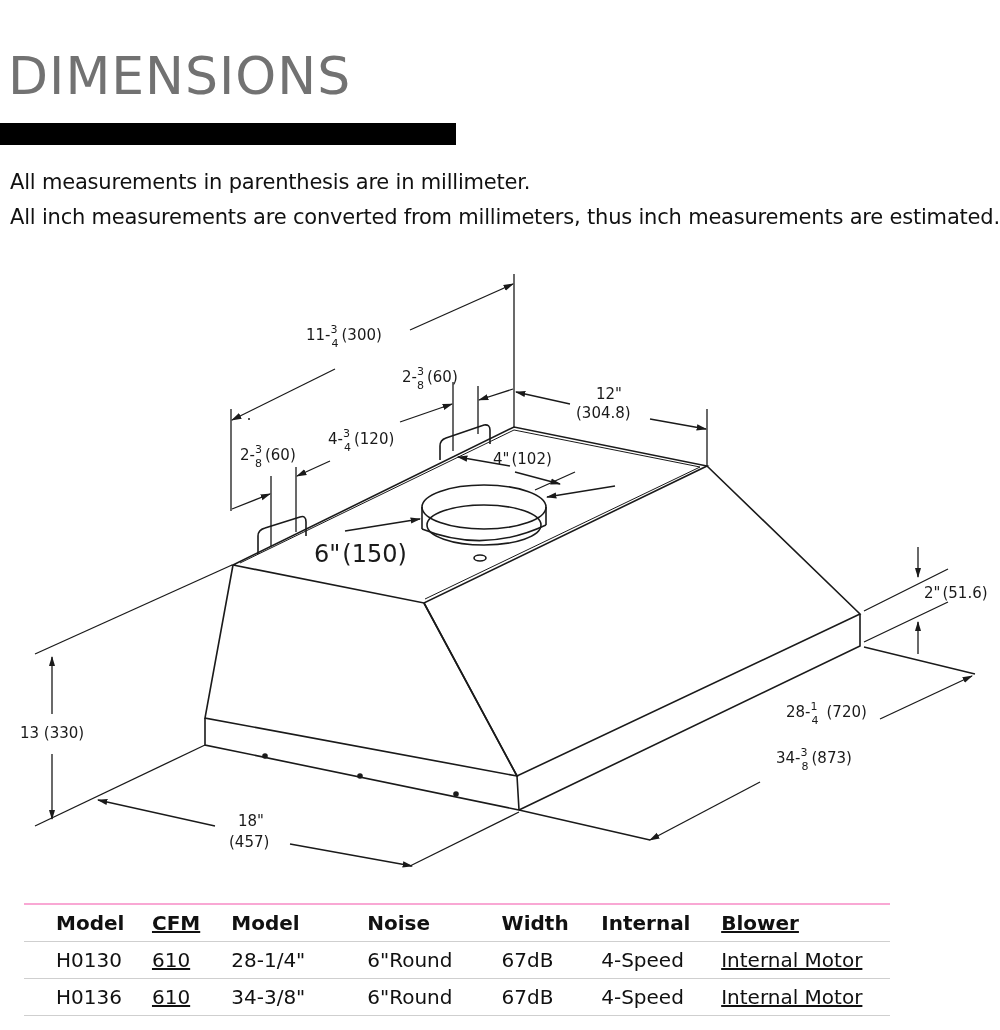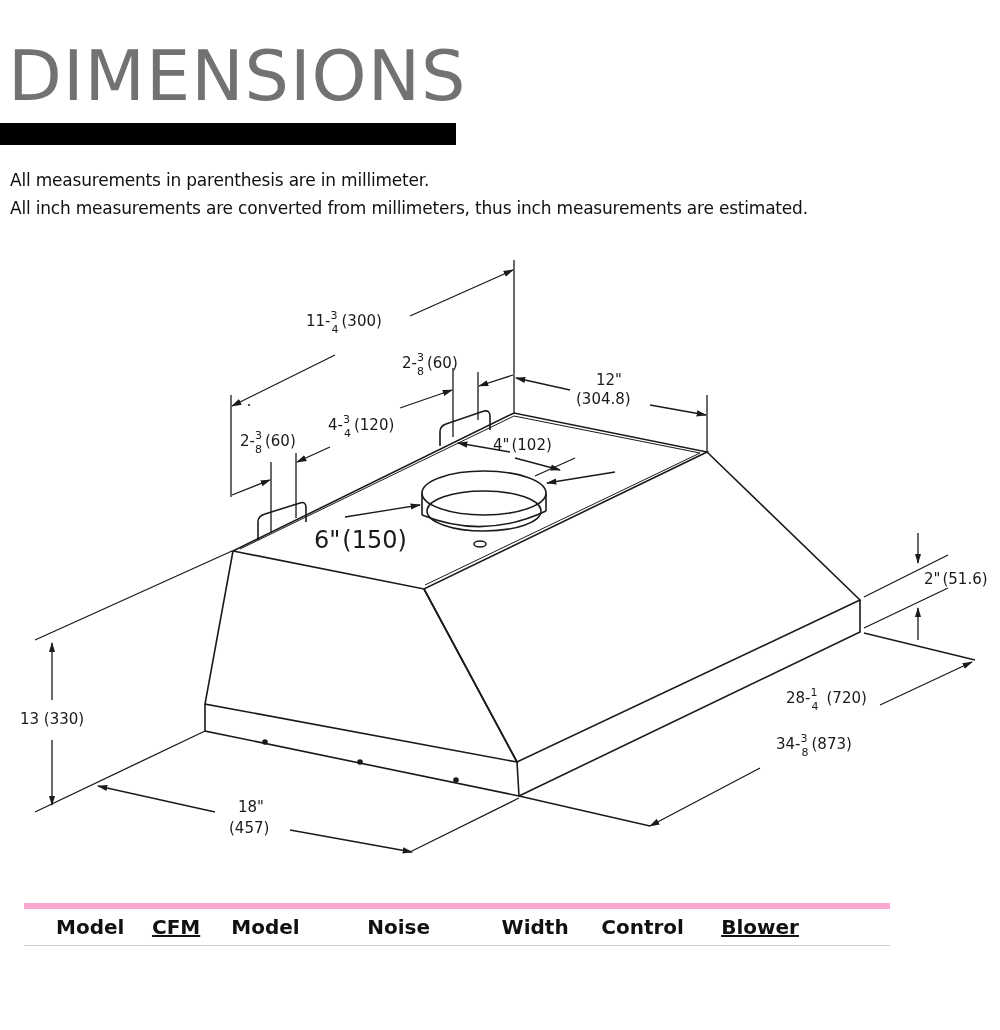--- a/index.html
+++ b/index.html
@@ -1,30 +1,30 @@
 <!DOCTYPE html>
 <html><head>
 <meta charset="utf-8">
 <style>
   html, body { margin: 0; padding: 0; background: #ffffff; }
   body { width: 1000px; height: 1030px; position: relative; overflow: hidden; font-family: "DejaVu Sans", sans-serif; }
   .title {
     position: absolute; left: 8px; top: 36px;
-    font-family: "DejaVu Sans", sans-serif; font-size: 70px; font-weight: normal;
+    font-family: "DejaVu Sans", sans-serif; font-size: 52px; font-weight: normal;
     color: #727272; letter-spacing: 1px; line-height: 80px; margin: 0;
   }
   .title-bar { position: absolute; left: 0; top: 123px; width: 456px; height: 22px; background: #000000; }
-  .note { position: absolute; left: 10px; font-family: "DejaVu Sans", sans-serif; font-size: 17px; color: #111111; white-space: nowrap; letter-spacing: -0.2px; }
+  .note { position: absolute; left: 10px; font-family: "DejaVu Sans", sans-serif; font-size: 21px; color: #111111; white-space: nowrap; letter-spacing: -0.2px; }
   .note1 { top: 170px; }
-  .note2 { top: 198px; }
-  .drawing { position: absolute; left: 0; top: 250px; width: 1000px; height: 640px; }
+  .note2 { top: 205px; }
+  .drawing { position: absolute; left: 0; top: 264px; width: 1000px; height: 640px; }
   .drawing svg text { font-family: "DejaVu Sans", sans-serif; fill: #1a1a1a; }
   .spec-table { position: absolute; left: 24px; top: 903px; width: 866px; border-collapse: collapse; font-family: "DejaVu Sans", sans-serif; }
   .spec-table th, .spec-table td { text-align: left; padding: 0 6px; height: 36px; white-space: nowrap; }
-  .spec-table th { font-size: 20px; font-weight: bold; color: #111; border-top: 6px solid #f9a8d4; border-bottom: 1px solid #cfcfcf; }
+  .spec-table th { font-size: 20px; font-weight: bold; color: #111; border-top: 2px solid #f9a8d4; border-bottom: 1px solid #cfcfcf; }
   .spec-table td { font-size: 20px; color: #111; border-bottom: 1px solid #cfcfcf; }
   .c-model { width: 82px; padding-left: 32px !important; }
   .c-cfm { width: 66px; text-decoration: underline; }
   .c-width { width: 110px; }
   .c-duct { width: 120px; padding-left: 18px !important; }
   .c-noise { width: 86px; }
   .c-control { width: 106px; }
   .c-blower { width: 160px; text-decoration: underline; }
 </style>
 </head>
@@ -137,19 +137,37 @@
 </div>
 
 <table class="spec-table">
   <thead>
     <tr>
       <th class="c-model">Model</th>
       <th class="c-cfm">CFM</th>
       <th class="c-width">Model</th>
       <th class="c-duct">Noise</th>
       <th class="c-noise">Width</th>
-      <th class="c-control">Control</th>
+      <th class="c-control">Internal</th>
       <th class="c-blower">Blower</th>
     </tr>
   </thead>
   <tbody>
+    <tr>
+      <td class="c-model">H0130</td>
+      <td class="c-cfm">610</td>
+      <td class="c-width">28-1/4"</td>
+      <td class="c-duct">6"Round</td>
+      <td class="c-noise">67dB</td>
+      <td class="c-control">4-Speed</td>
+      <td class="c-blower">Internal Motor</td>
+    </tr>
+    <tr>
+      <td class="c-model">H0136</td>
+      <td class="c-cfm">610</td>
+      <td class="c-width">34-3/8"</td>
+      <td class="c-duct">6"Round</td>
+      <td class="c-noise">67dB</td>
+      <td class="c-control">4-Speed</td>
+      <td class="c-blower">Internal Motor</td>
+    </tr>
   </tbody>
 </table>
 
 </body></html>

